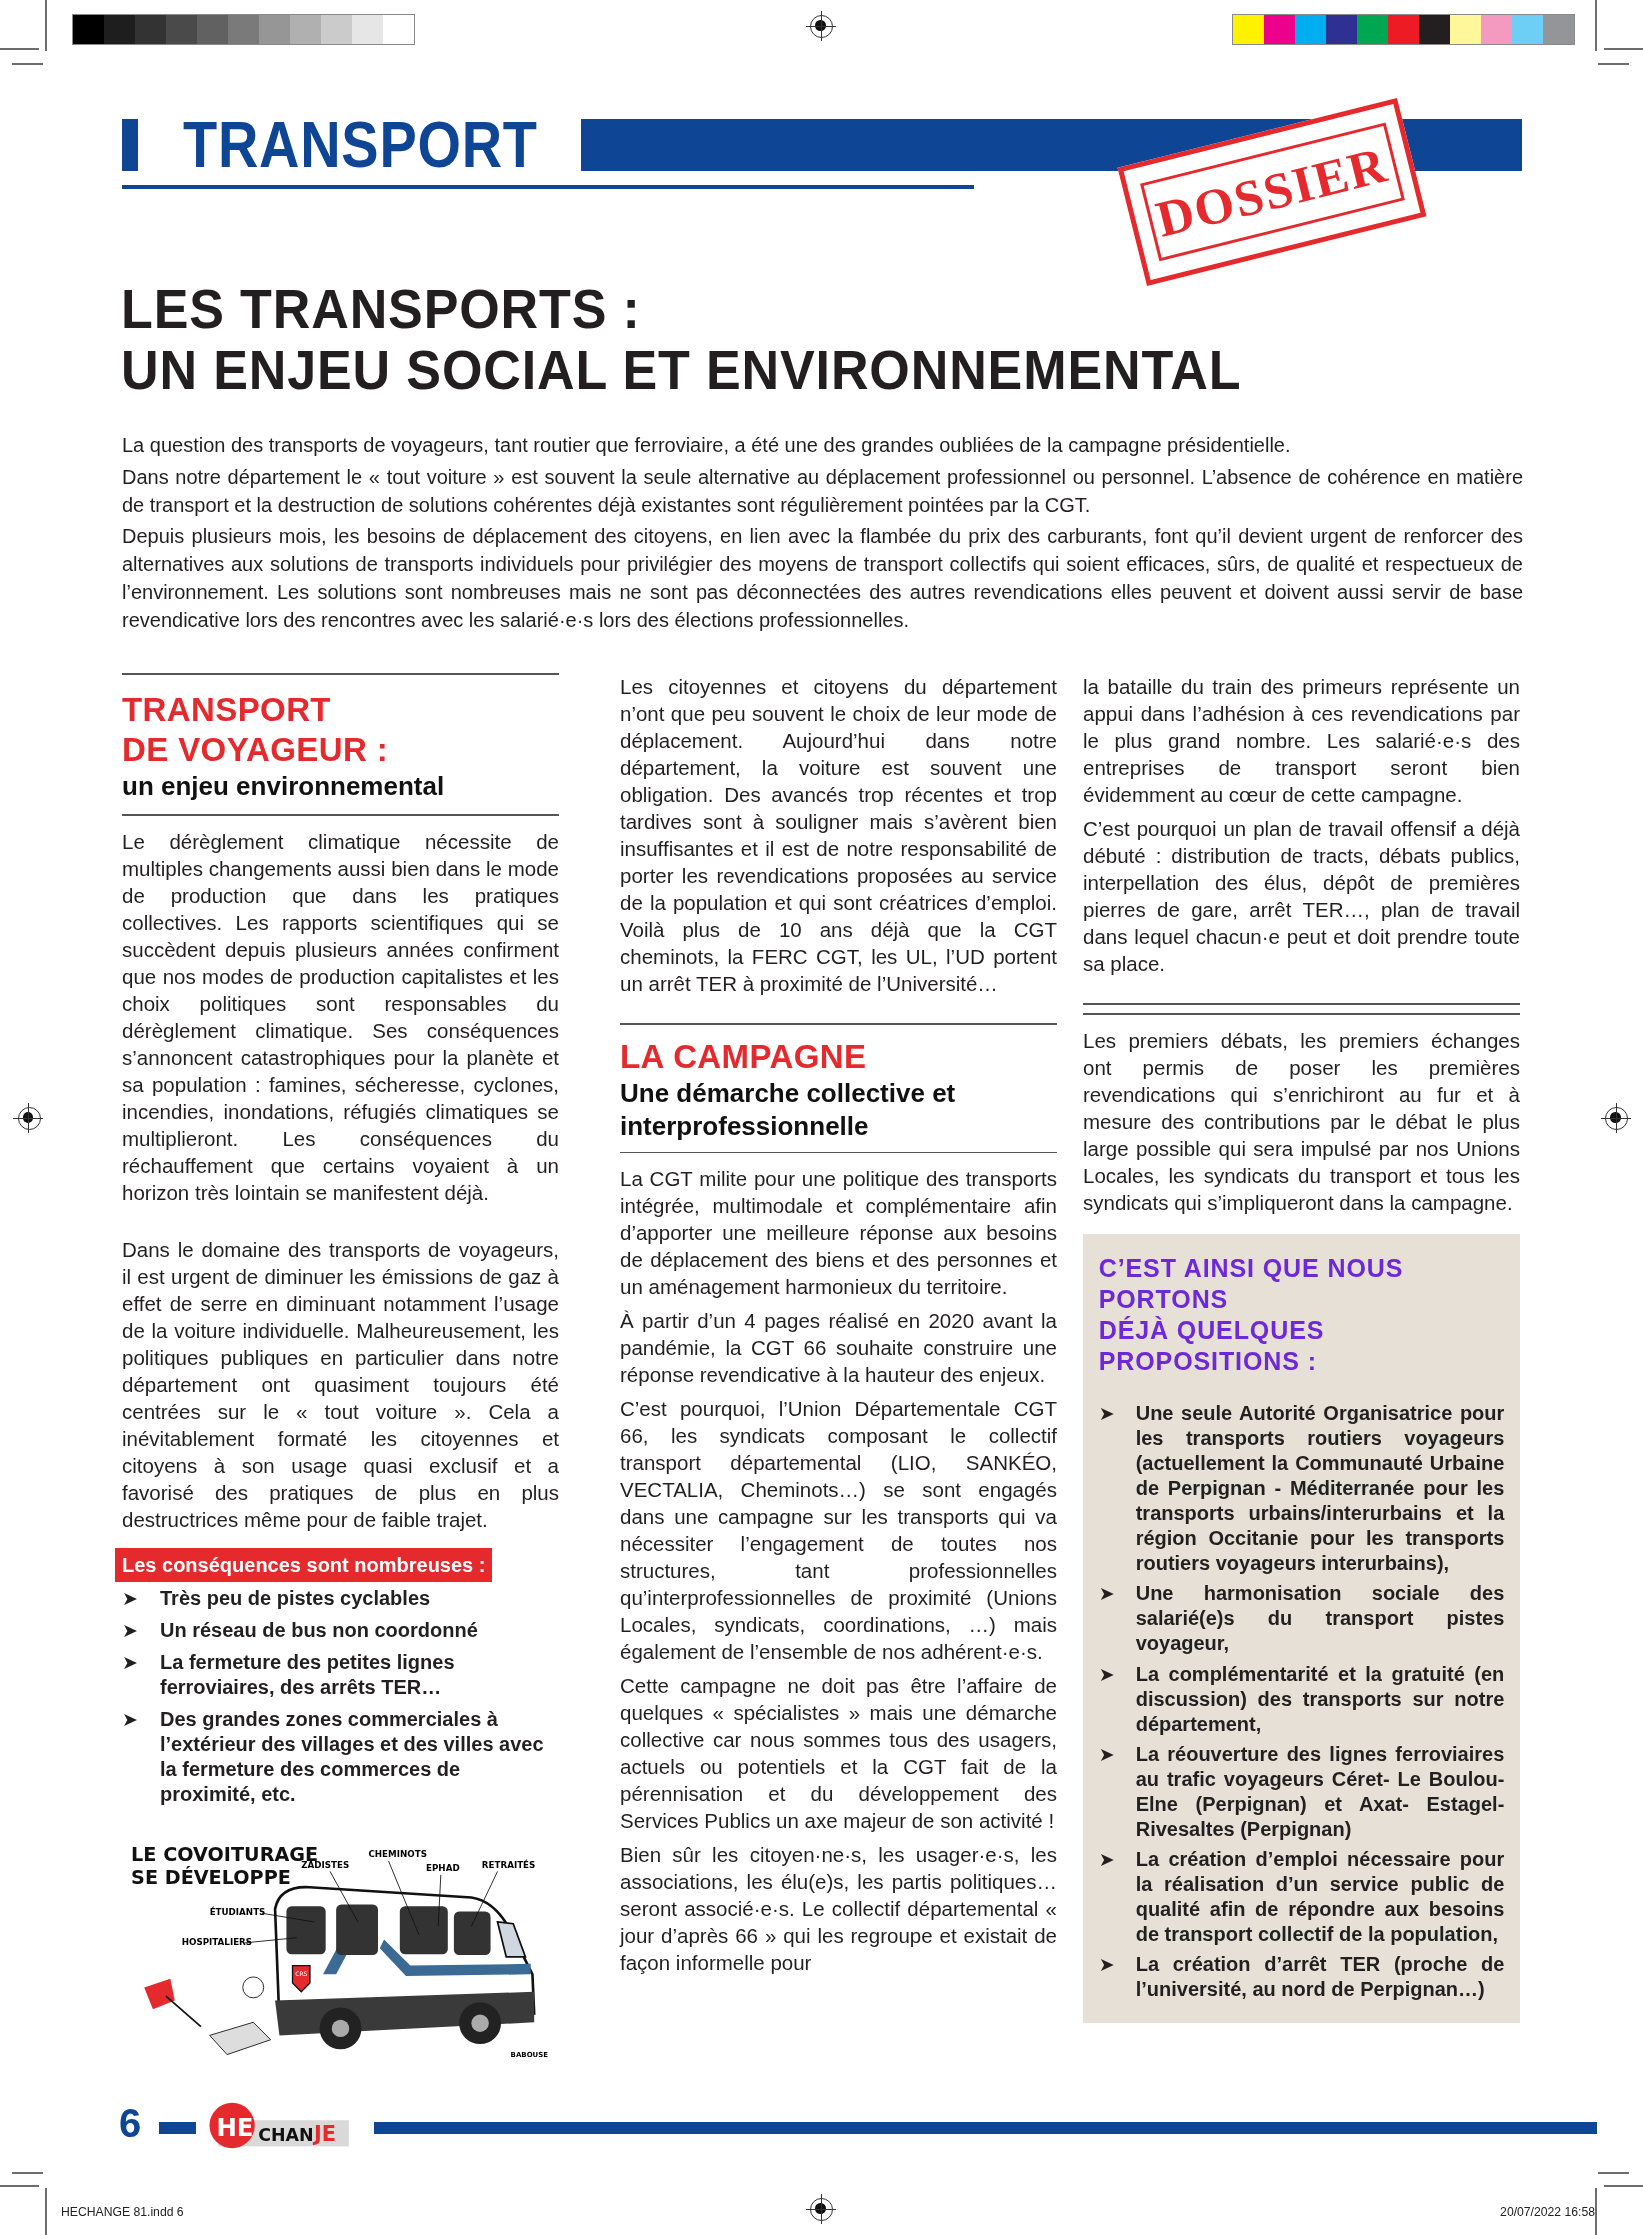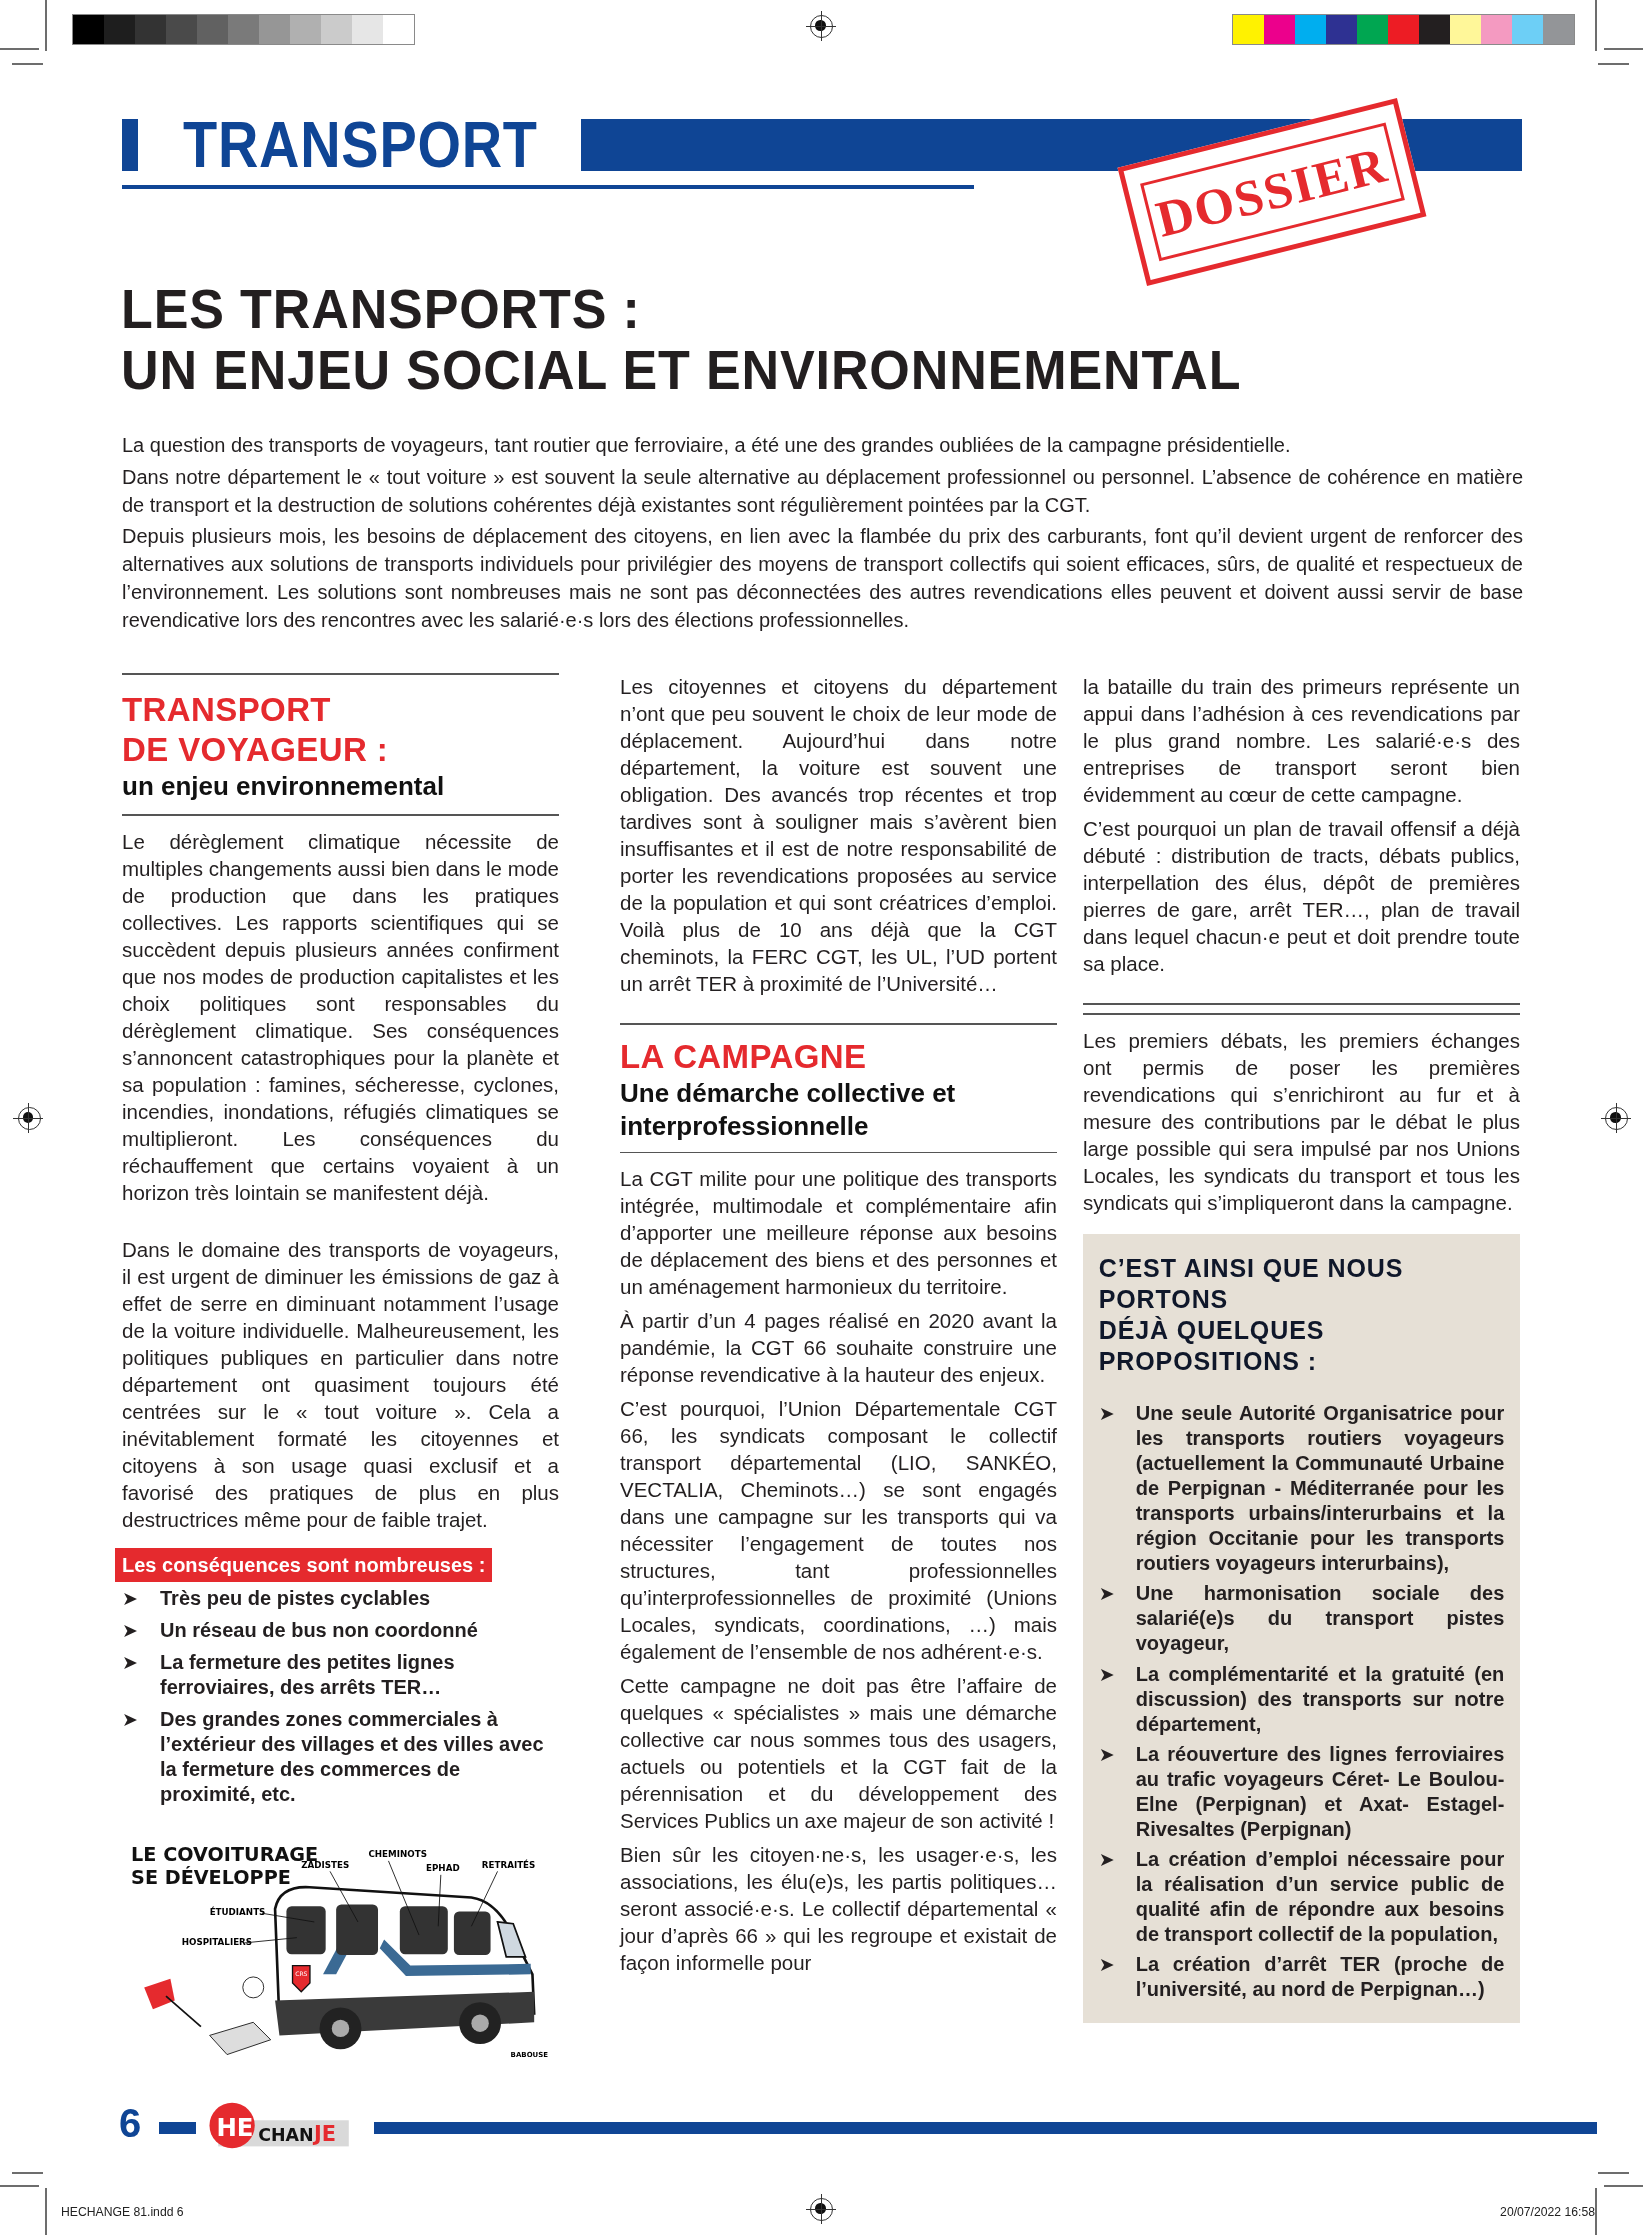--- a/index.html
+++ b/index.html
@@ -47,21 +47,21 @@
   .rule { height: 1.7px; background: #555; width: 100%; }
   .sec-title { color: #e52a2e; font-weight: 700; font-size: 33px; line-height: 40px; letter-spacing: 0.4px; }
   .sec-sub { color: #111; font-weight: 700; font-size: 26px; line-height: 33px; }
   .callout { display: inline-block; background: #e52a2e; color: #fff; font-weight: 700; font-size: 20px; padding: 3.5px 7px; margin: 8.7px 0 3.5px -7px; }
   .bullets { list-style: none; }
   .bullets li { position: relative; padding-left: 38px; font-weight: 700; font-size: 20px; line-height: 25px; margin-bottom: 7px; color: #231f20; text-align: left; }
   .bullets li .arr { position: absolute; left: 0; top: 0; font-size: 19px; }
   .cartoon { margin-top: 12.2px; width: 437px; height: 253px; }
 
   .prop-box { background: #e6e0d6; padding: 19px 15.7px 15.7px 15.7px; margin-top: 17.5px; }
-  .prop-title { font-weight: 700; font-size: 25px; line-height: 31px; letter-spacing: 0.9px; color: #0f172a; margin-bottom: 24.5px; }
+  .prop-title { font-weight: 700; font-size: 25px; line-height: 31px; letter-spacing: 0.9px; color: #6d28d9; margin-bottom: 24.5px; }
   .prop-box .bullets li { text-align: justify; padding-left: 37px; margin-bottom: 5.2px; }
 
   
   .page-num { position: absolute; left: 119px; top: 2101px; font-weight: 700; font-size: 40px; color: #0f4595; }
   .foot-dash { position: absolute; left: 159px; top: 2122px; width: 37px; height: 12.2px; background: #0f4595; }
   .foot-logo { position: absolute; left: 206px; top: 2101px; width: 148px; height: 49px; }
   .foot-bar { position: absolute; left: 374px; top: 2122px; width: 1223px; height: 12.2px; background: #0f4595; }
   .slug { position: absolute; top: 2205px; font-size: 12.2px; color: #222; }
 </style>
 </head>

